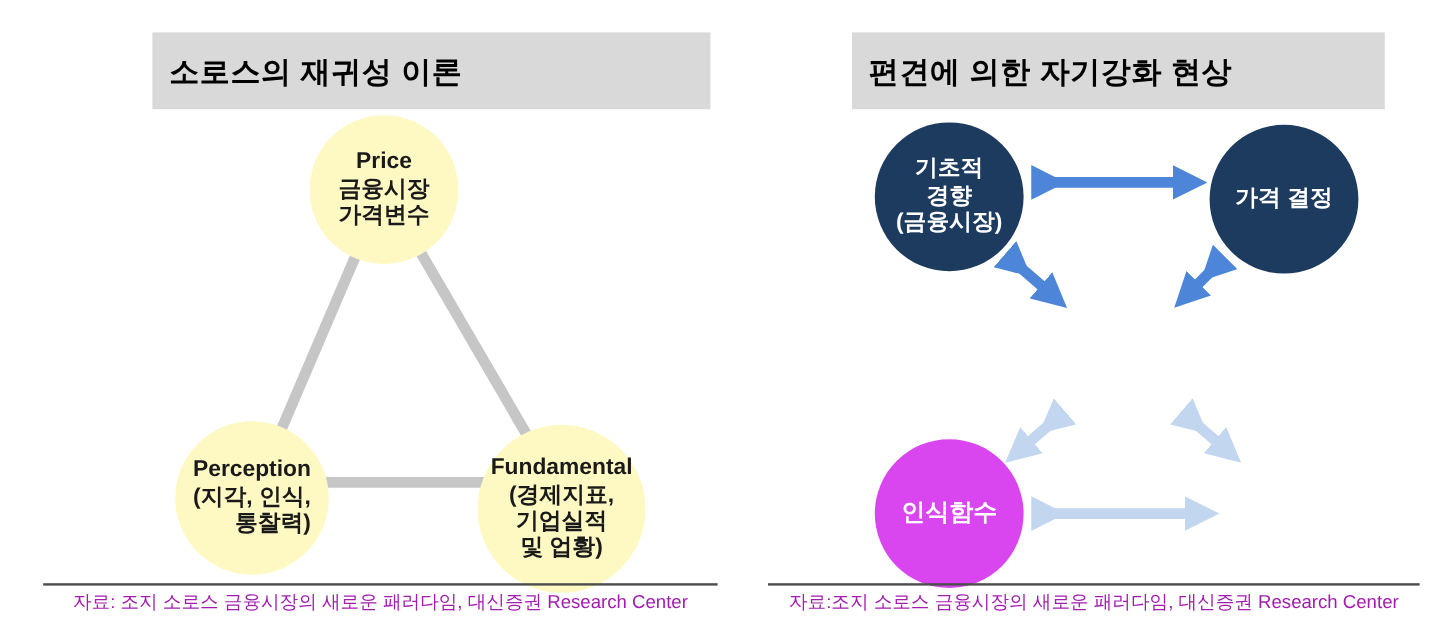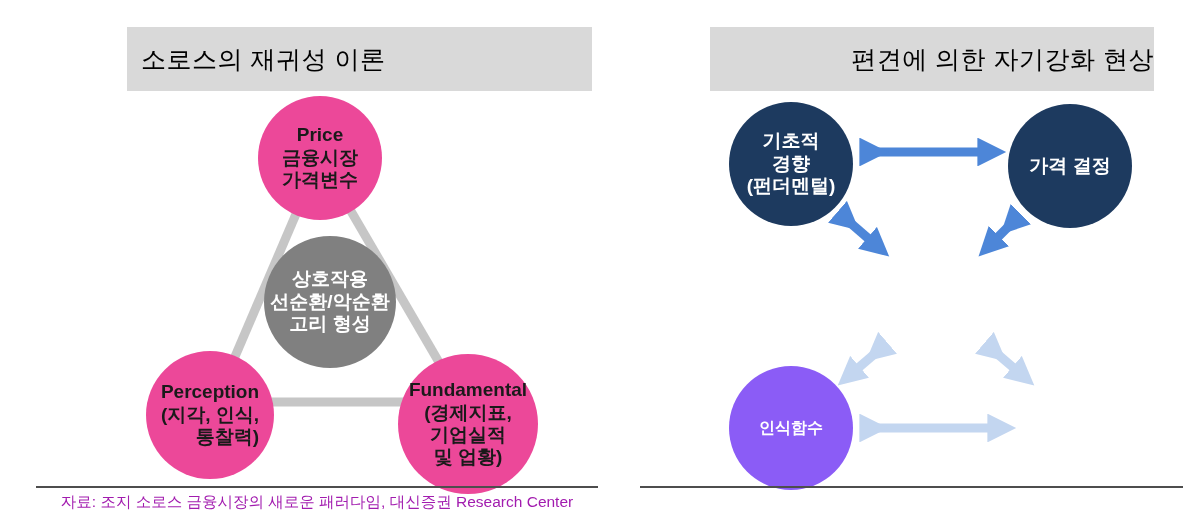--- a/index.html
+++ b/index.html
@@ -11,42 +11,42 @@
     overflow: hidden;
   }
   .title-bar {
     position: absolute;
     height: 64px;
     background: #d9d9d9;
     display: flex;
     align-items: center;
     padding-left: 14px;
     font-size: 25px;
-    font-weight: normal;
+    font-weight: bold;
     color: #000000;
     letter-spacing: 0.5px;
     z-index: 3;
   }
   .lines-svg { position: absolute; top: 0; z-index: 1; }
   .node {
     position: absolute;
     border-radius: 50%;
     display: flex;
     align-items: center;
     justify-content: center;
     text-align: center;
     font-weight: bold;
     z-index: 2;
     line-height: 1.18;
   }
   .node-label { white-space: pre-line; }
-  .gray-node  { background: #ec4899; color: #1a1a1a; font-size: 19px; }
+  .gray-node  { background: #fef9c3; color: #1a1a1a; font-size: 19px; }
   .dgray-node { background: #808080; color: #ffffff; font-size: 19px; }
   .navy-node  { background: #1d3a5f; color: #ffffff; font-size: 19px; }
-  .blue-node  { background: #8b5cf6; color: #ffffff; font-size: 16px; justify-content: center; }
+  .blue-node  { background: #d946ef; color: #ffffff; font-size: 20px; justify-content: center; }
   .src-rule {
     position: absolute;
     height: 2px;
     background: #4d4d4d;
     z-index: 3;
   }
   .src-caption {
     position: absolute;
     font-size: 15.5px;
     color: #a21caf;
@@ -81,30 +81,25 @@
 통찰력)</span>
   </div>
 
   <div class="node gray-node" style="left:398px; top:354px; width:140px; height:140px;">
     <span class="node-label">Fundamental
 (경제지표,
 기업실적
 및 업황)</span>
   </div>
 
-  <div class="node dgray-node" style="left:264px; top:236px; width:132px; height:132px;">
-    <span class="node-label">상호작용
-선순환/악순환
-고리 형성</span>
-  </div>
 
   <div class="src-rule" style="left:36px; top:486px; width:562px;"></div>
   <div class="src-caption" style="left:36px; top:492px; width:562px;">자료: 조지 소로스 금융시장의 새로운 패러다임, 대신증권 Research Center</div>
 
-  <div class="title-bar" style="left:710px; top:27px; width:444px;justify-content:flex-end;">
+  <div class="title-bar" style="left:710px; top:27px; width:444px;">
     <span>편견에 의한 자기강화 현상</span>
   </div>
 
   <svg class="lines-svg" style="left:600px;" width="600" height="531">
     <defs>
       <marker id="mb" markerWidth="3.6" markerHeight="3.2" refX="1.4" refY="1.6" orient="auto">
         <path d="M0,0 L3.2,1.6 L0,3.2 Z" fill="#4d86d8"></path>
       </marker>
       <marker id="ml" markerWidth="3.6" markerHeight="3.2" refX="1.4" refY="1.6" orient="auto">
         <path d="M0,0 L3.2,1.6 L0,3.2 Z" fill="#c3d6f0"></path>
@@ -114,28 +109,29 @@
     <line x1="247" y1="220" x2="277" y2="246" stroke-width="9" marker-start="url(#mb)" marker-end="url(#mb)" stroke="#4d86d8"></line>
     <line x1="412" y1="223" x2="390" y2="245" stroke-width="9" marker-start="url(#mb)" marker-end="url(#mb)" stroke="#4d86d8"></line>
     <line x1="278" y1="351" x2="250" y2="375" stroke-width="9" marker-start="url(#ml)" marker-end="url(#ml)" stroke="#c3d6f0"></line>
     <line x1="394" y1="351" x2="422" y2="375" stroke-width="9" marker-start="url(#ml)" marker-end="url(#ml)" stroke="#c3d6f0"></line>
     <line x1="272" y1="428" x2="400" y2="428" stroke-width="9" marker-start="url(#ml)" marker-end="url(#ml)" stroke="#c3d6f0"></line>
   </svg>
 
   <div class="node navy-node" style="left:729px; top:102px; width:124px; height:124px;">
     <span class="node-label">기초적
 경향
-(펀더멘털)</span>
+(금융시장)</span>
   </div>
 
   <div class="node navy-node" style="left:1008px; top:104px; width:124px; height:124px;">
     <span class="node-label">가격 결정</span>
   </div>
 
 
   <div class="node blue-node" style="left:729px; top:366px; width:124px; height:124px;">
     <span class="node-label">인식함수</span>
   </div>
 
 
   <div class="src-rule" style="left:640px; top:486px; width:543px;"></div>
+  <div class="src-caption" style="left:640px; top:492px; width:543px;">자료:조지 소로스 금융시장의 새로운 패러다임, 대신증권 Research Center</div>
 
 </div>
 
 </body></html>

